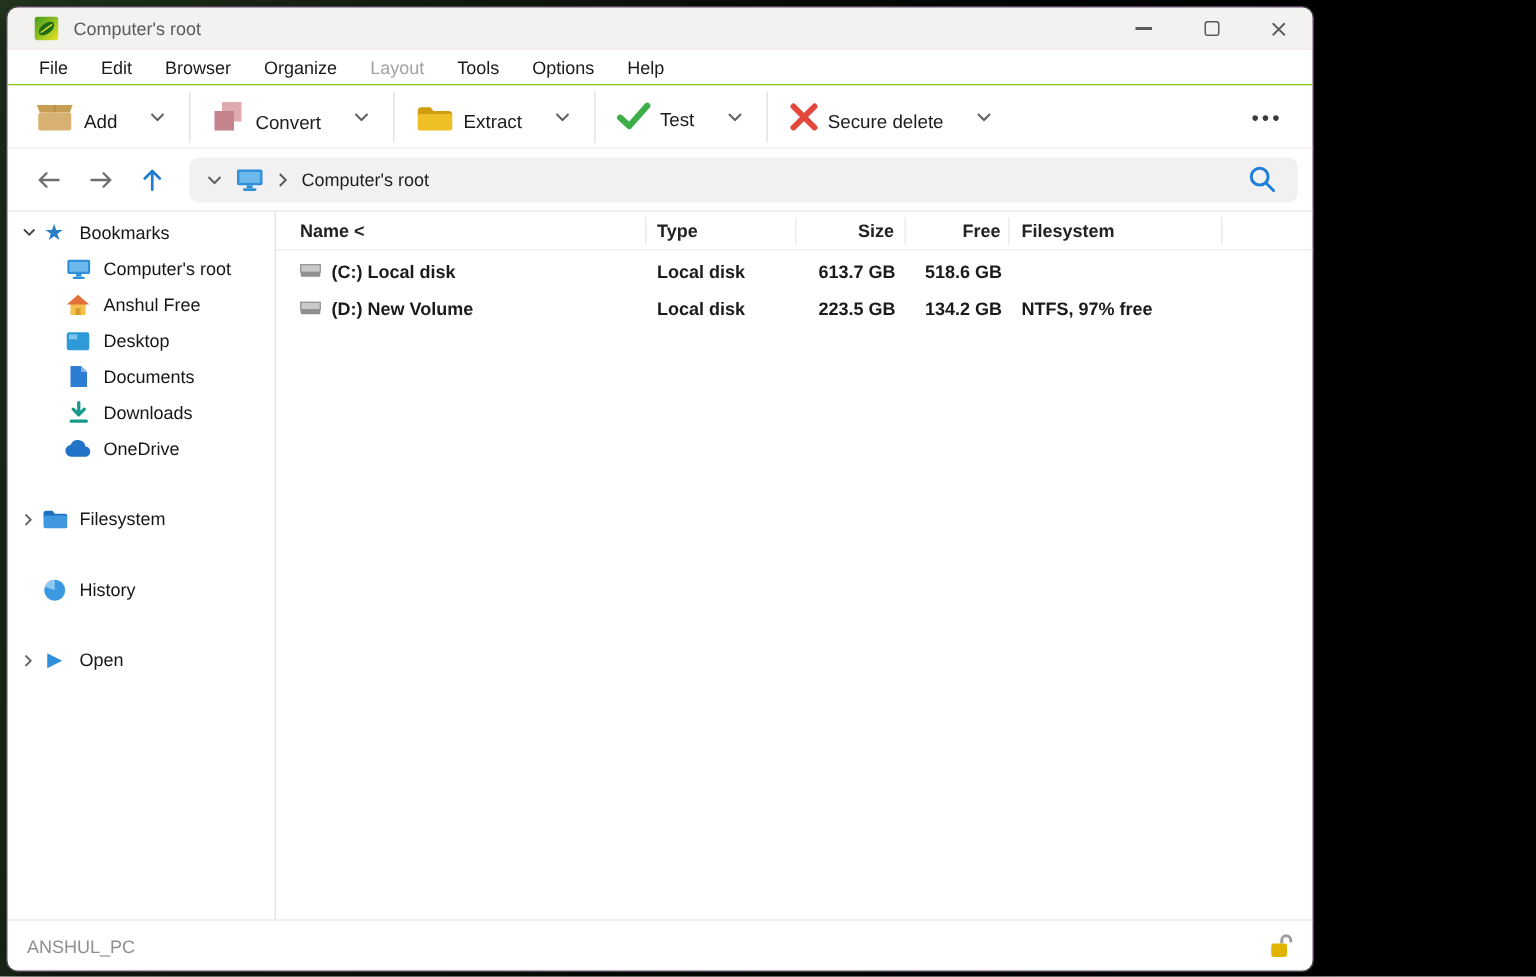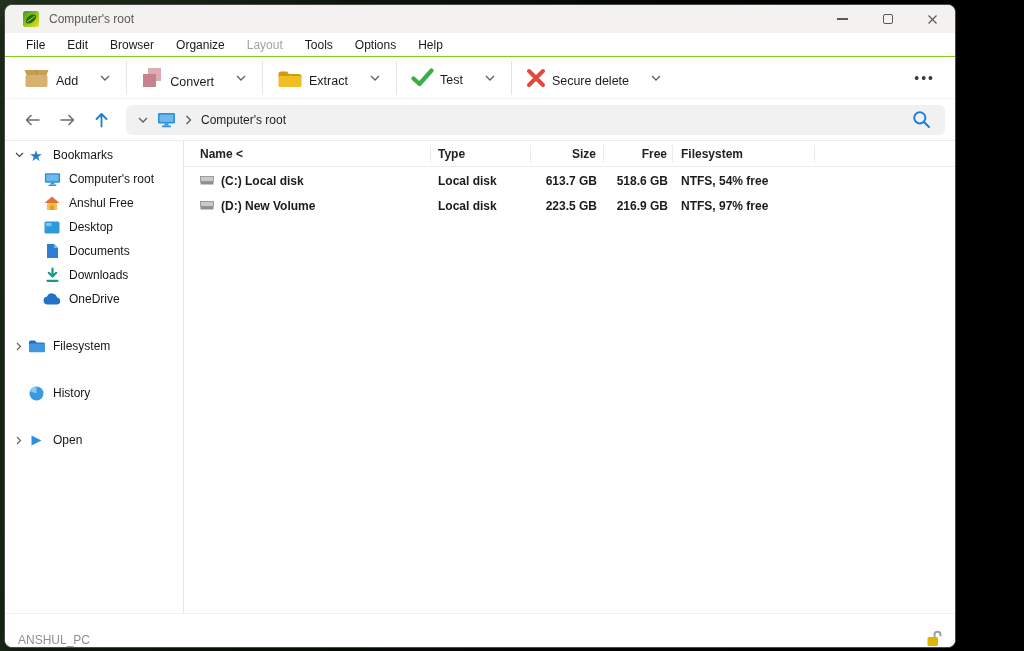--- a/index.html
+++ b/index.html
@@ -3,21 +3,21 @@
 <meta charset="utf-8">
 <style>
   * { margin:0; padding:0; box-sizing:border-box; }
   html,body { width:1024px; height:651px; overflow:hidden; }
   body {
     font-family:"Liberation Sans","DejaVu Sans",sans-serif;
     background:linear-gradient(100deg,#24371f 0%,#101a0e 30%,#050805 55%,#000 80%);
     position:relative;
   }
   .window {
-    position:absolute; left:4px; top:4px; width:952px; height:644px;
+    position:absolute; left:4px; top:4px; width:872px; height:644px;
     background:#f0abfc; border-radius:8px; overflow:hidden;
     border:1px solid #4a4a4a; display:flex; flex-direction:column;
     box-shadow:0 8px 24px rgba(0,0,0,.6);
   }
   
   .titlebar { height:28px; background:#f3f2f1; display:flex; align-items:center; flex:0 0 auto; }
   .titlebar .app-ico { margin-left:18px; width:16px; height:16px; display:flex; }
   .titlebar .title { margin-left:10px; font-size:12px; color:#5a5a5a; }
   .win-controls { margin-left:auto; display:flex; height:100%; }
   .win-btn { width:45px; height:100%; display:flex; align-items:center; justify-content:center; cursor:default; }
@@ -57,21 +57,21 @@
   .hcell { height:18px; display:flex; align-items:center; border-right:1px solid #ebebeb; }
   .lrow { height:23px; display:flex; align-items:center; font-size:12px; color:#1b1b1b; margin-top:2px; }
   .c-name { width:247px; padding-left:16px; }
   .c-type { width:100px; padding-left:7px; }
   .c-size { width:73px;  justify-content:flex-end; padding-right:7px; }
   .c-free { width:69px;  justify-content:flex-end; padding-right:5px; }
   .c-fs   { width:142px; padding-left:8px; }
   .cell { display:flex; align-items:center; height:100%; }
   .name-inner { display:flex; align-items:flex-start; gap:7px; }
   
-  .statusbar { height:34px; background:#fff; border-top:1px solid #f0f0f0; display:flex; align-items:flex-end; padding:0 13px; flex:0 0 auto; }
+  .statusbar { height:34px; background:#fff; border-top:1px solid #f0f0f0; display:flex; align-items:center; padding:0 13px; flex:0 0 auto; }
   .status-text { font-size:12px; color:#8f8f8f; }
   .lock-wrap { margin-left:auto; display:flex; align-items:center; }
   svg { display:block; }
 </style>
 </head>
 <body>
 
 <div class="window">
 
   <div class="titlebar">
@@ -390,43 +390,40 @@
         </div>
         <div class="cell c-type">
             <span>Local disk</span>
           </div>
         <div class="cell c-size">
             <span>613.7 GB</span>
           </div>
         <div class="cell c-free">
             <span>518.6 GB</span>
           </div>
-        <div class="cell c-fs">
-            <span>NTFS, 54% free</span>
-          </div>
       </div>
 
       <div class="lrow">
         <div class="cell c-name">
           <span class="name-inner">
             <svg width="14" height="12" viewBox="0 0 14 12">
               <rect x="0.5" y="2.5" width="13" height="5" fill="#c9c9c9" stroke="#8a8a8a" stroke-width="0.8"></rect>
               <rect x="0.5" y="7.5" width="13" height="3" fill="#8f8f8f"></rect>
             </svg>
             <span>(D:) New Volume</span>
           </span>
         </div>
         <div class="cell c-type">
             <span>Local disk</span>
           </div>
         <div class="cell c-size">
             <span>223.5 GB</span>
           </div>
         <div class="cell c-free">
-            <span>216.9 GB</span>
+            <span>134.2 GB</span>
           </div>
         <div class="cell c-fs">
             <span>NTFS, 97% free</span>
           </div>
       </div>
     </div>
   </div>
 
   <div class="statusbar">
     <span class="status-text">ANSHUL_PC</span>

